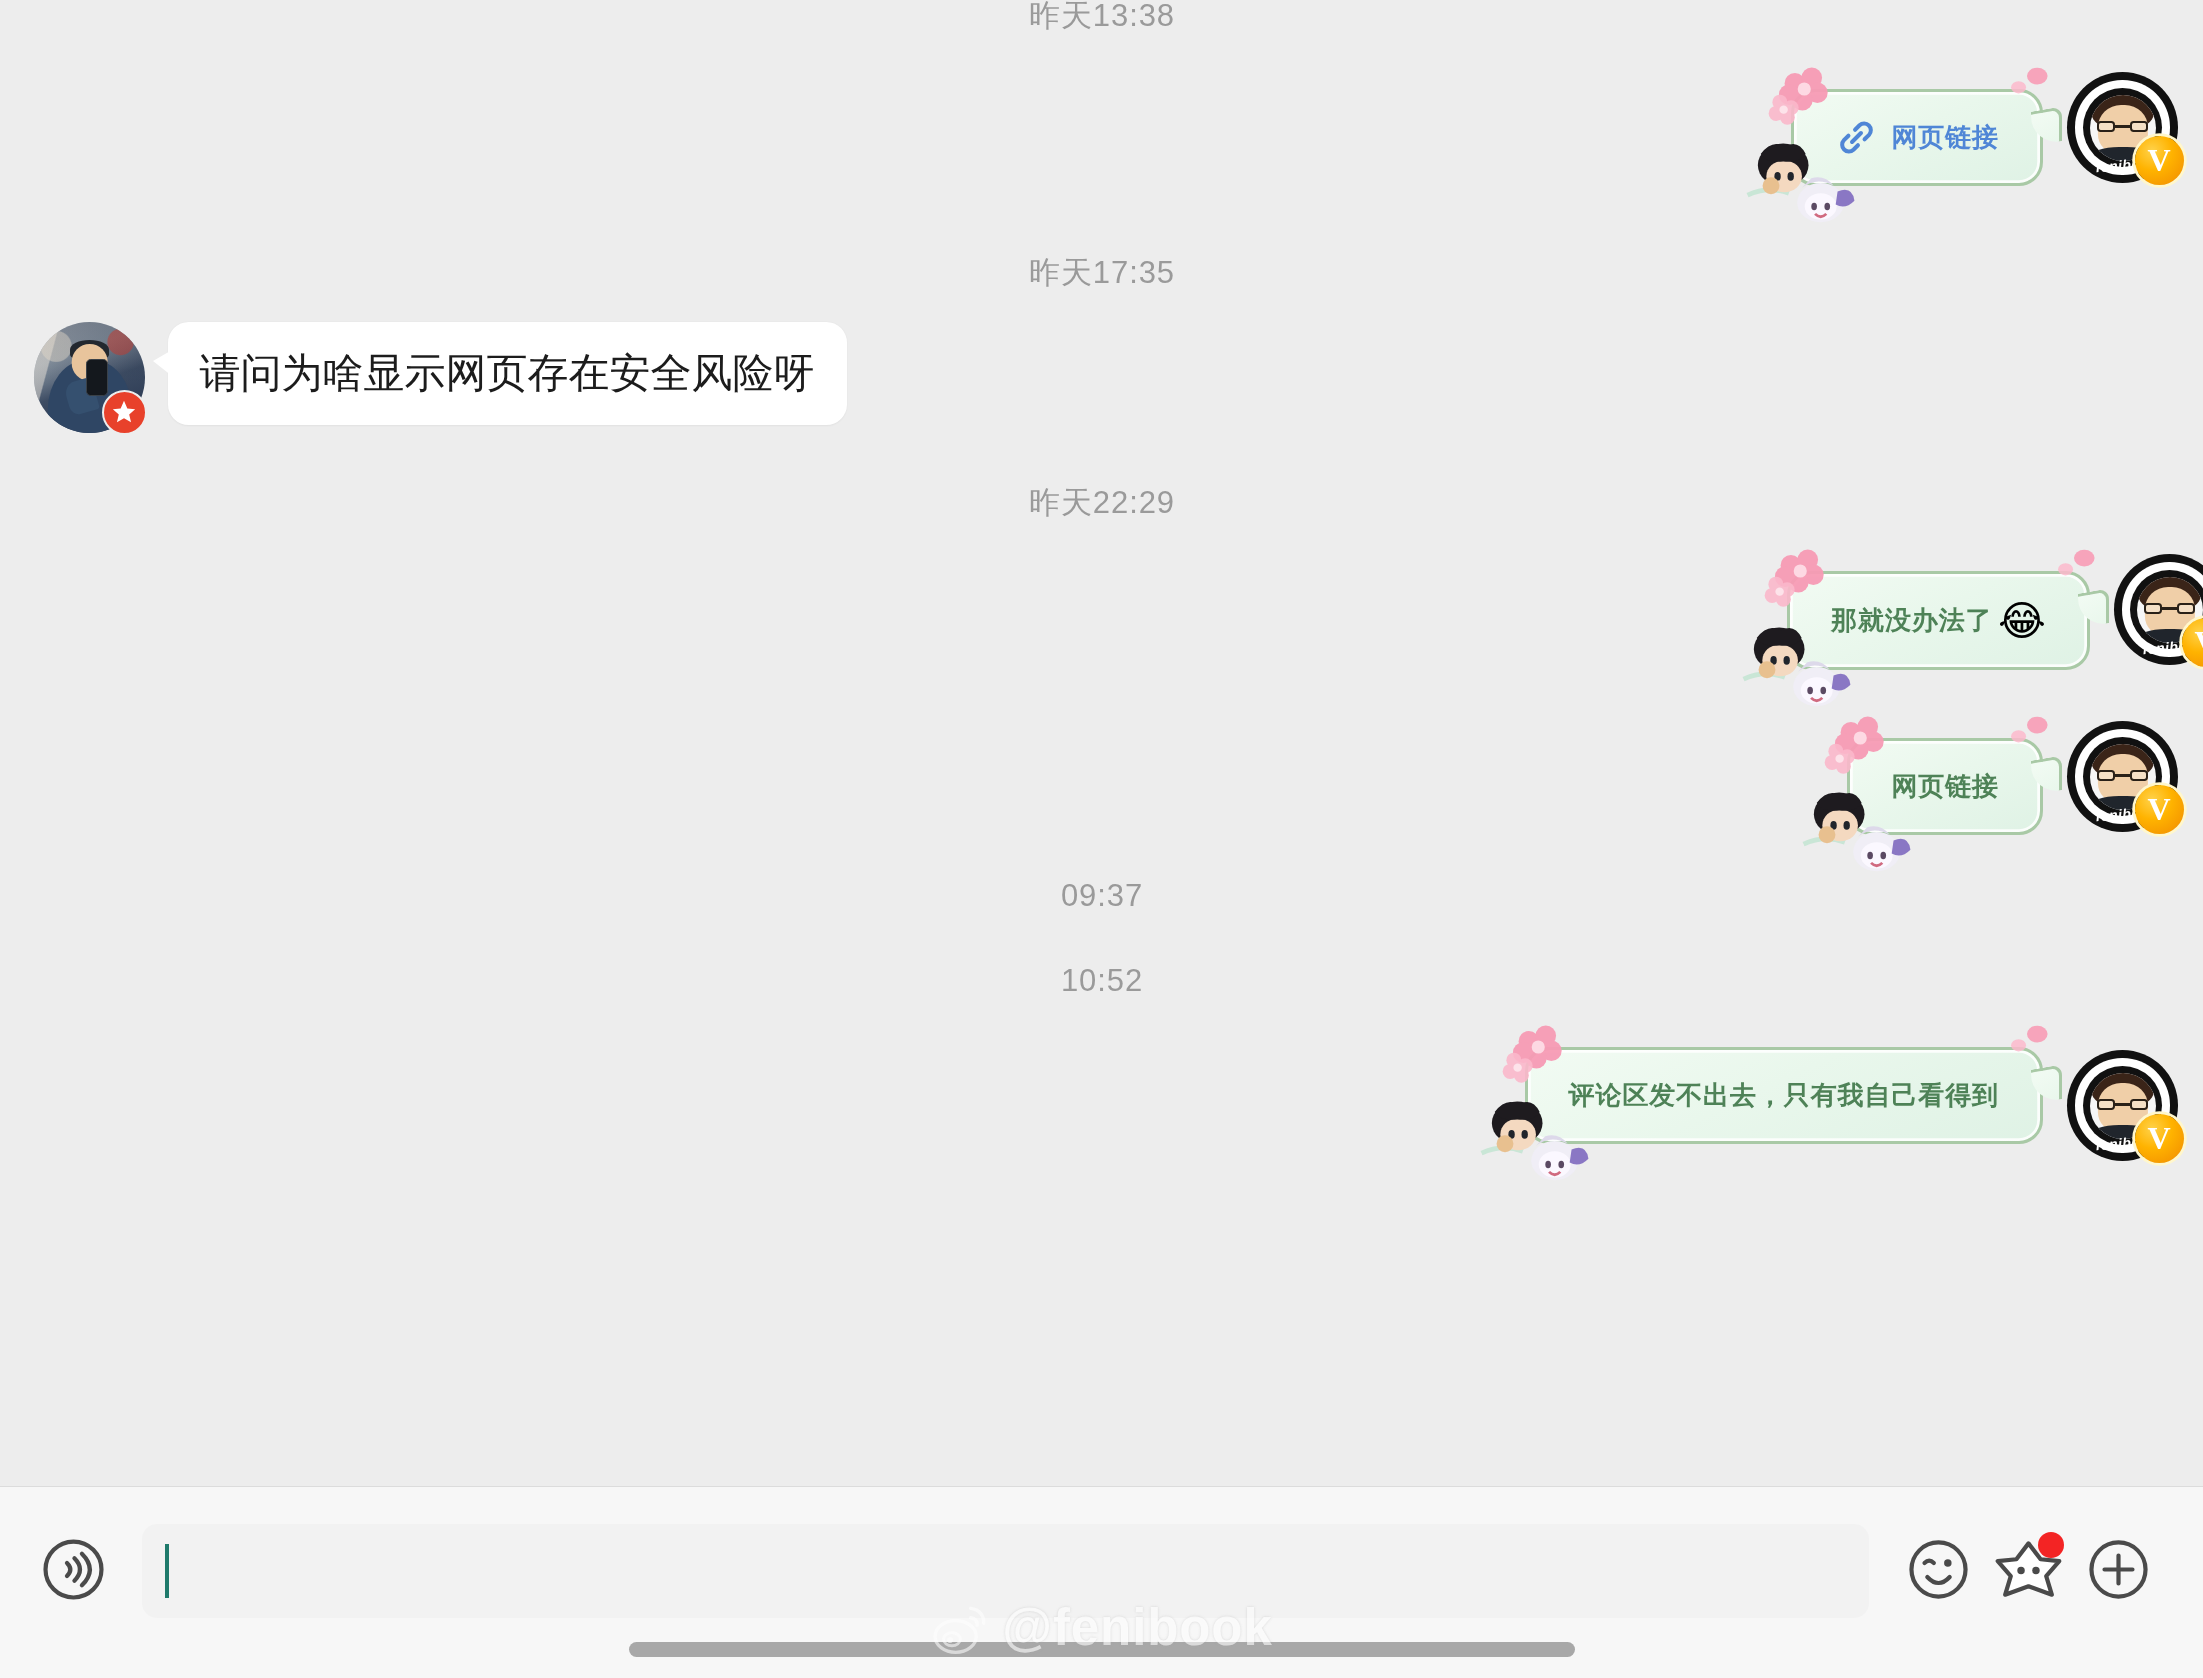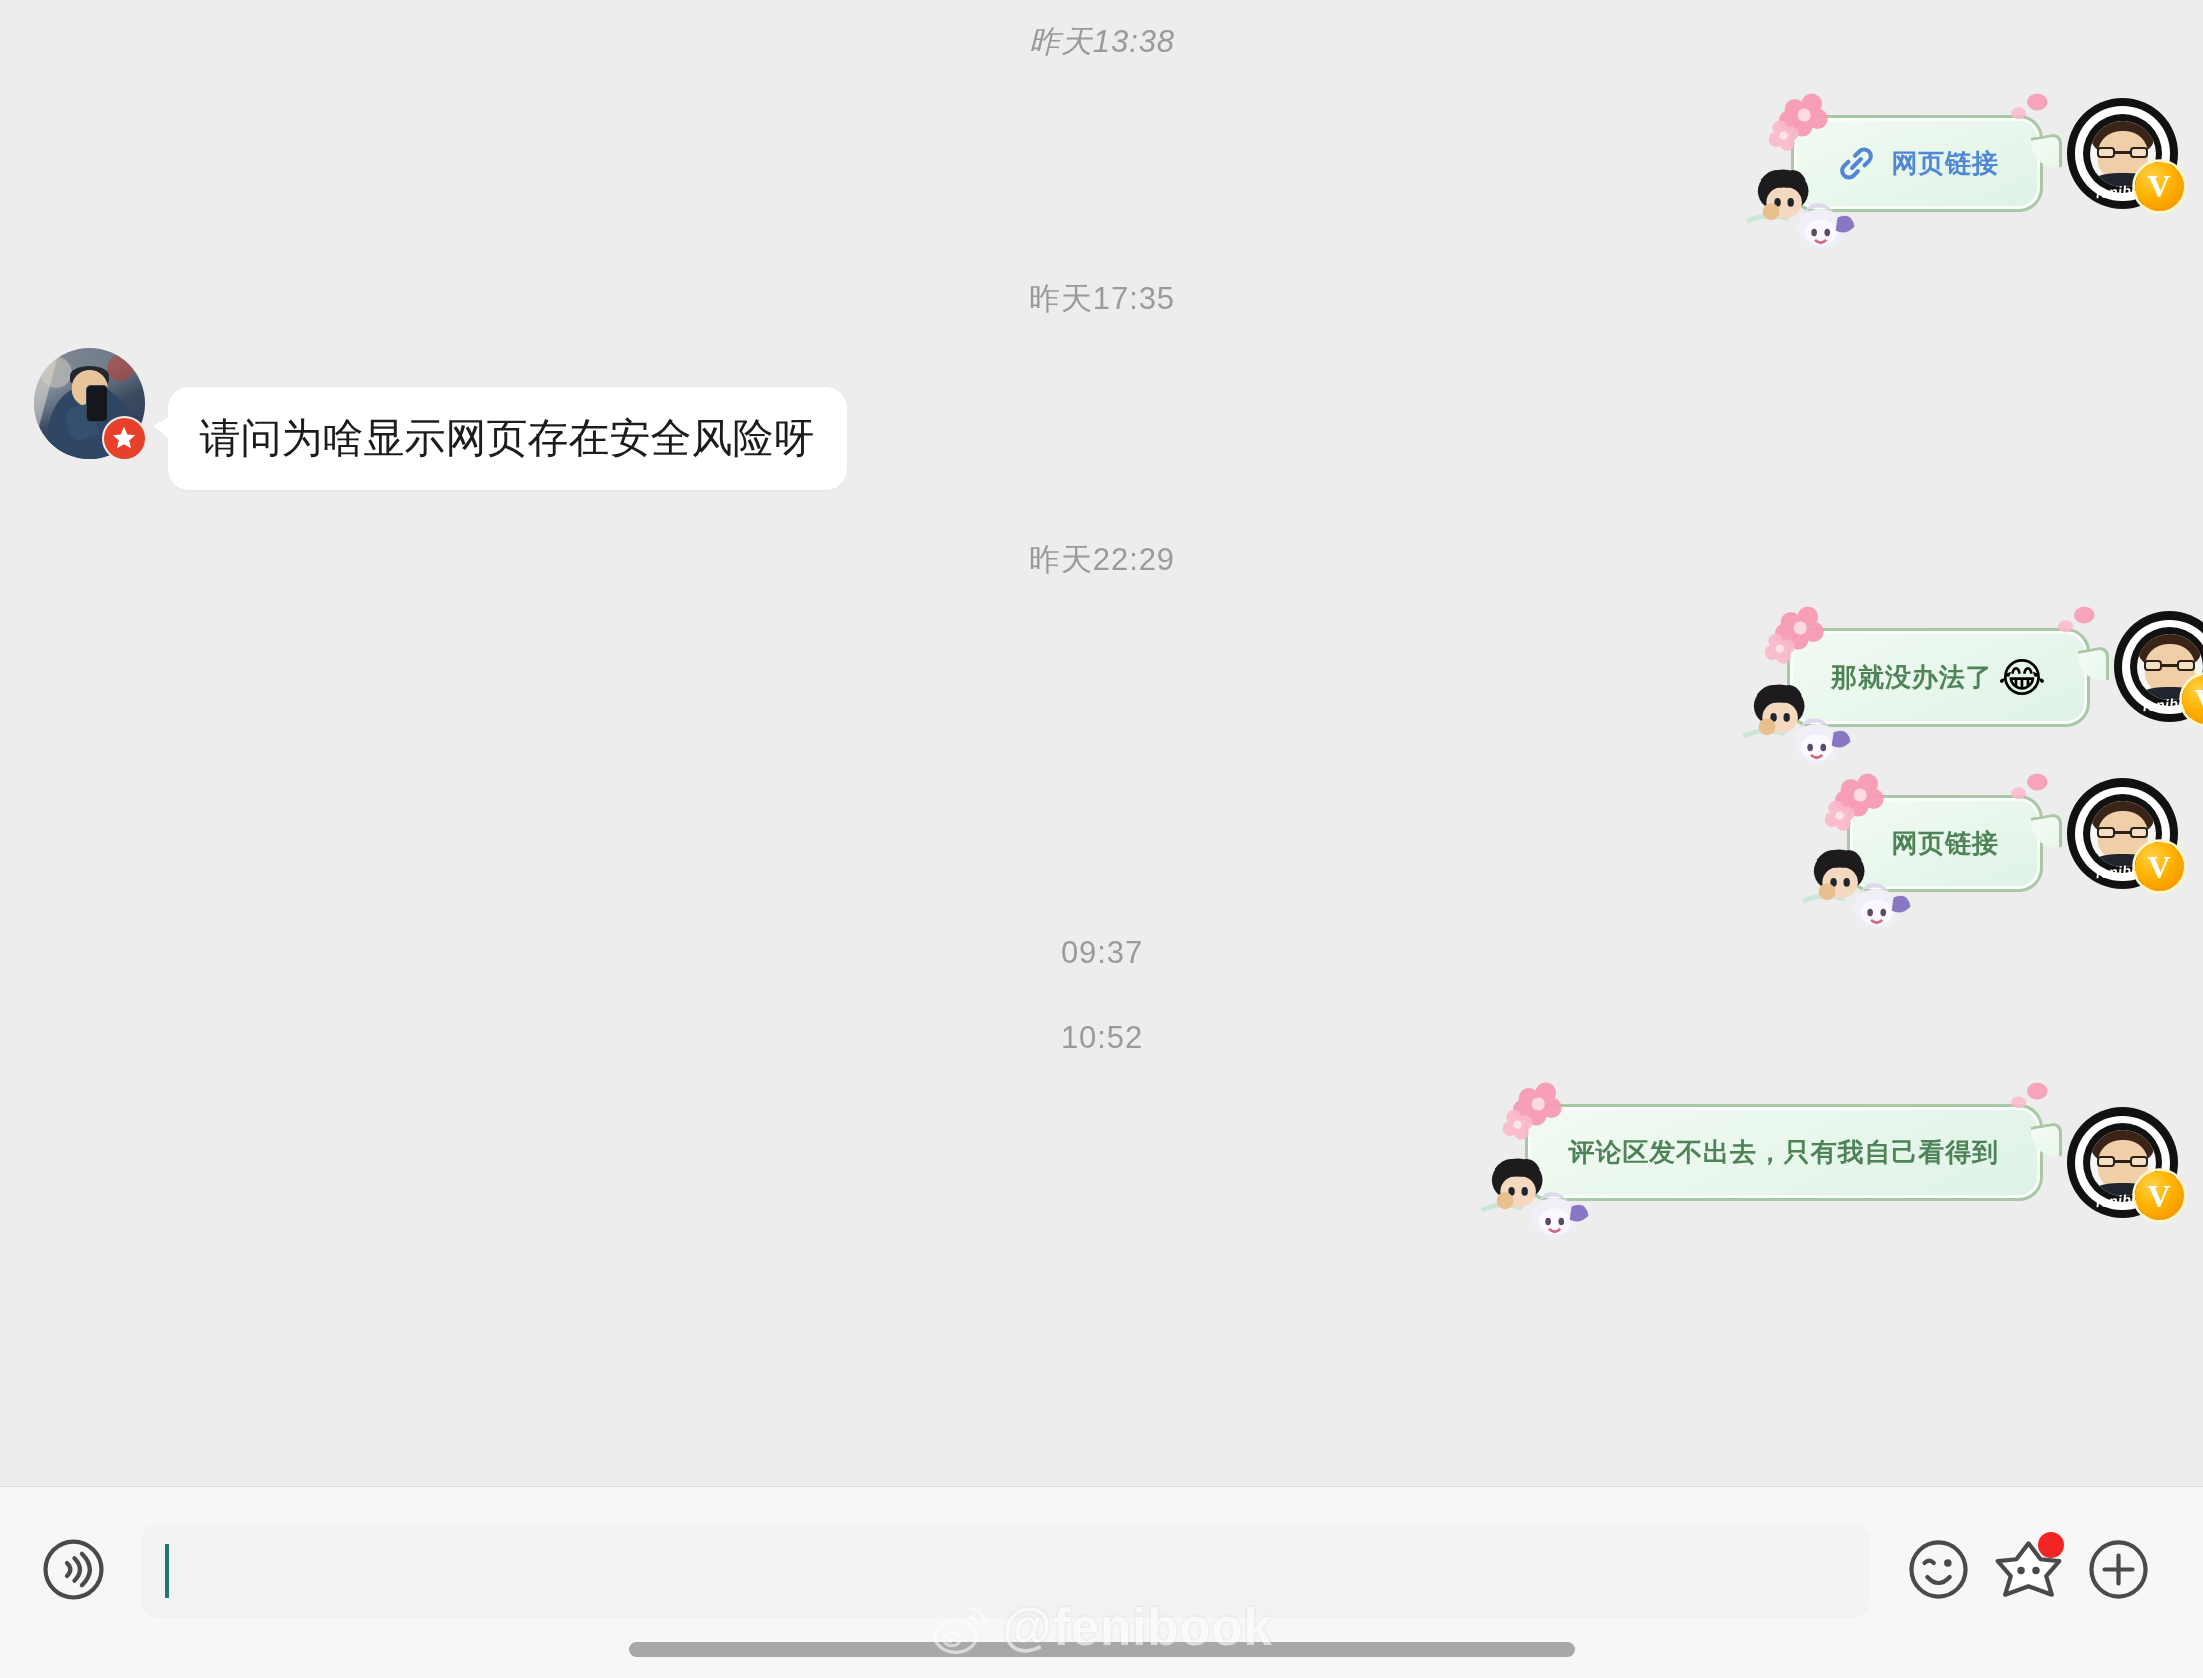--- a/index.html
+++ b/index.html
@@ -215,21 +215,20 @@
 
   
   .bubble-in {
     position: relative;
     background: #ffffff;
     border-radius: 20.6px;
     padding: 26px 32px;
     margin-left: 22.5px;
     max-width: 1855px;
     box-shadow: 0 0.9px 1.9px rgba(0,0,0,.05);
-    margin-top: 39px;
   }
   .bubble-in::before {
     content: "";
     position: absolute;
     left: -15px; top: 28px;
     width: 0; height: 0;
     border-top: 11.2px solid transparent;
     border-bottom: 15px solid transparent;
     border-right: 19px solid #ffffff;
   }
@@ -383,21 +382,21 @@
     border-radius: 7.5px;
     background: #a8a8a8;
     z-index: 4;
   }
 </style>
 </head>
 <body>
 
 <div class="chat-area">
 
-  <div style="padding-top:26px;font-style:italic;">
+  <div style="">
     <div class="timestamp">昨天13:38</div>
   </div>
 
   <div class="msg-row outgoing" style="margin-top:41px;">
     <div class="bubble-wrap">
 
       <svg class="sakura" viewBox="0 0 112 80">
         <g fill="#f79bb5" opacity=".95">
           <circle cx="34" cy="26" r="11"></circle>
             <circle cx="52" cy="20" r="11"></circle>

